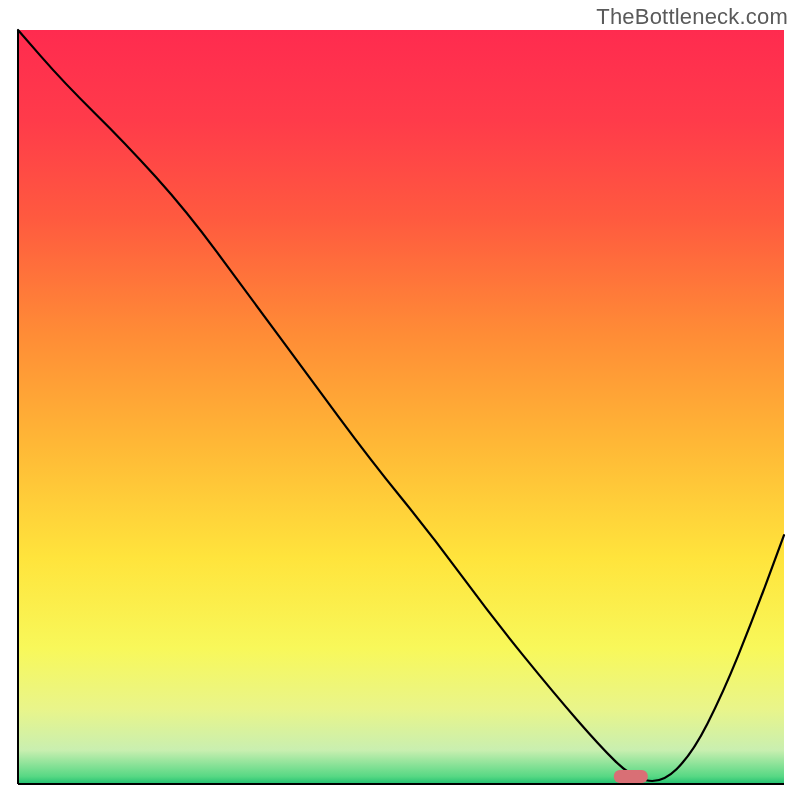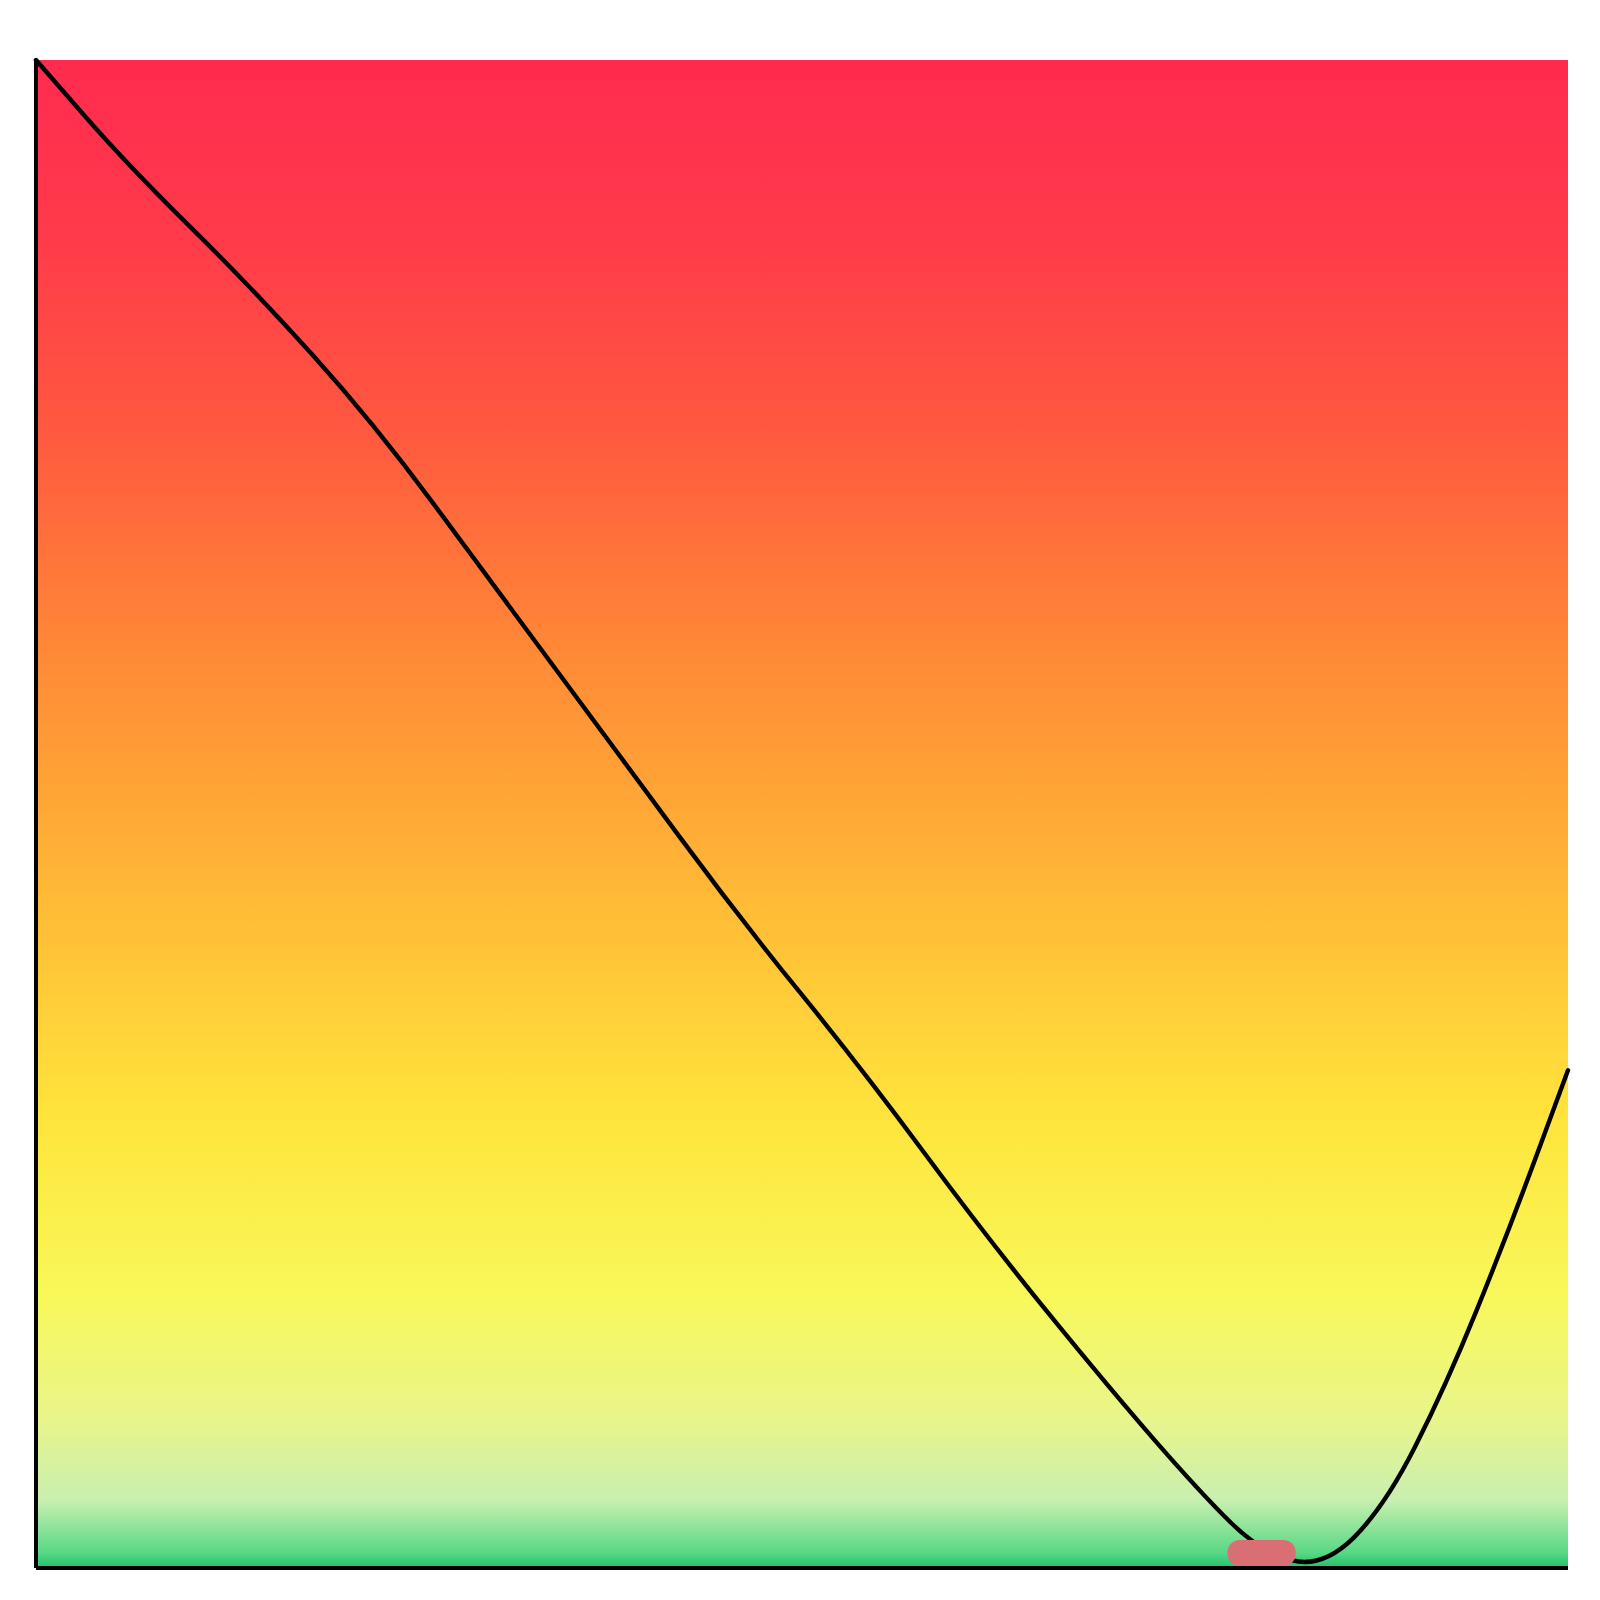--- a/index.html
+++ b/index.html
@@ -27,20 +27,21 @@
     user-select: none;
   }
   svg {
     display: block;
   }
 </style>
 </head>
 <body>
 
 <div class="chart-wrap">
+  <div class="watermark">TheBottleneck.com</div>
   <svg id="chart-svg" width="800" height="800">
     <defs>
       <linearGradient id="bg-grad" x1="0" y1="0" x2="0" y2="1">
           <stop offset="0%" stop-color="#ff2b4f"></stop>
           <stop offset="12%" stop-color="#ff3b4a"></stop>
           <stop offset="25%" stop-color="#ff5a3f"></stop>
           <stop offset="40%" stop-color="#ff8b36"></stop>
           <stop offset="55.00000000000001%" stop-color="#ffb836"></stop>
           <stop offset="70%" stop-color="#ffe43c"></stop>
           <stop offset="82%" stop-color="#f8f85a"></stop>

